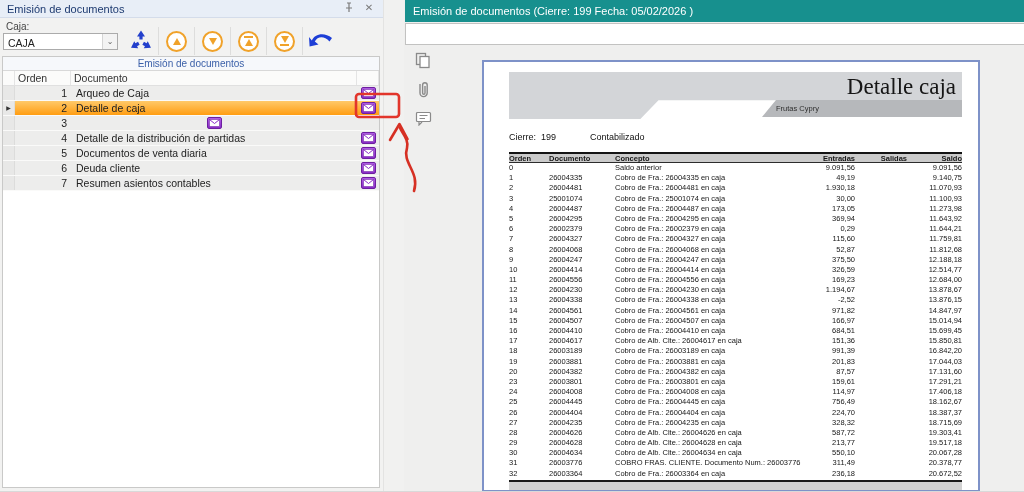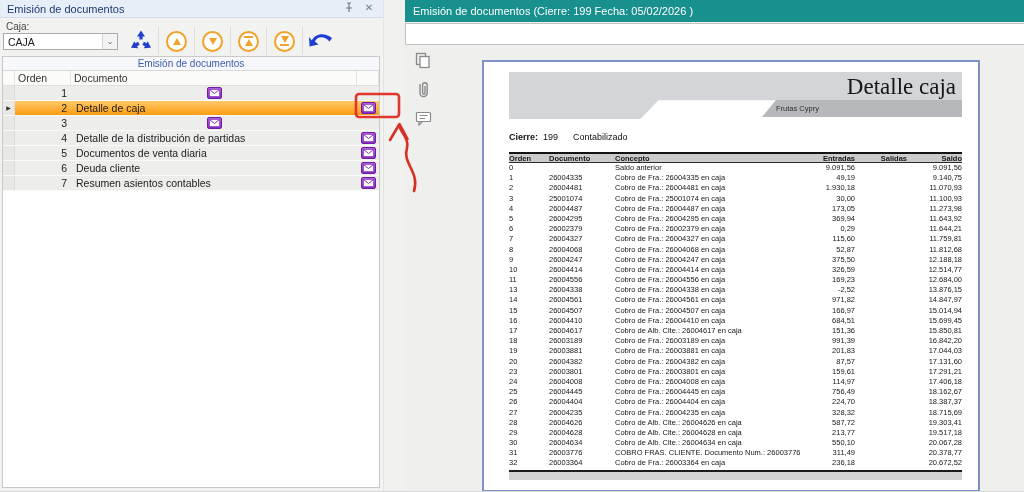--- a/index.html
+++ b/index.html
@@ -7,21 +7,21 @@
   #screen { position:relative; width:1024px; height:492px; background:#f1f1f0; overflow:hidden; border-bottom:1px solid #d9d9d9;}
 
   
   #left-panel { position:absolute; left:0; top:0; width:384px; height:492px; background:#f2f2f1; border-right:1px solid #e3e3e2; }
   .panel-titlebar { position:absolute; left:0; top:0; width:100%; height:18px; background:#e8eef7; border-bottom:1px solid #d4dcea; display:flex; align-items:center; }
   .panel-title { font-size:11px; color:#1d3a70; padding-left:7px; }
   .titlebar-btns { position:absolute; right:8px; top:2px; display:flex; gap:8px; }
   .tb-ico { width:12px; height:12px; color:#7a7a7a; font-size:10px; line-height:12px; text-align:center; cursor:pointer; }
 
   .caja-label { position:absolute; left:6px; top:21px; font-size:10px; color:#444; }
-  .combo { position:absolute; left:3px; top:33px; width:115px; height:17px; background:#fff; border:1px solid #ababab; display:flex; }
+  .combo { position:absolute; left:3px; top:33px; width:115px; height:17px; background:#fff; border:1px solid #ababab; display:flex;align-items:center; }
   .combo-value { flex:1; font-size:10.5px; color:#222; padding:2px 0 0 4px; }
   .combo-btn { width:15px; border-left:1px solid #d5d5d5; background:#f3f3f3; color:#666; font-size:8px; text-align:center; line-height:15px; }
 
   .toolbar { position:absolute; left:124px; top:26px; height:30px; display:flex; align-items:center; }
   .tool-btn { width:33px; height:30px; display:flex; align-items:center; justify-content:center; cursor:pointer; }
   .tool-sep { width:1px; height:28px; background:#dddddc; margin:0 1px; }
   .circle-ico { width:21px; height:21px; border:2.5px solid #f0a22a; border-radius:50%; display:flex; flex-direction:column; align-items:center; justify-content:center; gap:1px; background:#fff; }
   .tri-up { width:0; height:0; border-left:4.5px solid transparent; border-right:4.5px solid transparent; border-bottom:7px solid #f0a22a; }
   .tri-down { width:0; height:0; border-left:4.5px solid transparent; border-right:4.5px solid transparent; border-top:7px solid #f0a22a; }
   .hbar { width:9px; height:2.5px; background:#f0a22a; }
@@ -49,23 +49,23 @@
 
   
   .page { position:absolute; left:78px; top:60px; width:498px; height:432px; background:#fff; border:2px solid #7e92c8; }
   .band-light { position:absolute; left:25px; top:10px; width:453px; height:47px; background:#d3d5d8;
     clip-path:polygon(0 0,100% 0,100% 60%,33% 60%,29% 100%,0 100%); }
   .band-dark { position:absolute; left:278px; top:38px; width:200px; height:17px; background:#b6b8bb;
     clip-path:polygon(7% 0,100% 0,100% 100%,0 100%); }
   .report-title { position:absolute; right:22px; top:12px; font-family:"Liberation Serif", serif; font-size:23px; color:#161616; }
   .company { position:absolute; left:292px; top:42px; font-size:7.5px; color:#2e2e2e; }
   .cierre-line { position:absolute; left:25px; top:70px; font-size:9px; color:#111; }
-  .cierre-line b { font-weight:bold;text-align:center; }
+  .cierre-line b { font-weight:normal;text-align:center; }
   .cierre-val { margin-left:5px; }
-  .cierre-status { margin-left:15px; }
+  .cierre-status { margin-left:34px; }
 
   .rtable { position:absolute; left:25px; top:90px; width:453px; }
   .rhead, .rrow { display:grid; grid-template-columns:40px 66px 180px 60px 52px 55px; }
   .rhead { background:#cbcbcb; border-top:2px solid #141414; border-bottom:1px solid #2c2c2c; height:11px; font-weight:bold; }
   .rhead > div, .rrow > div { font-size:7.5px; color:#161616; line-height:10.2px; white-space:nowrap; overflow:visible; }
   .rhead > div { line-height:9px; }
   .col-r { text-align:right; }
   .rrow { height:10.2px; }
   .rfoot-line { height:2px; background:#1b1b1b; margin-top:1px; }
   .rfoot-band { height:8px; background:#d2d2d2; }
@@ -149,20 +149,21 @@
       <div class="grid-colheaders">
         <div></div>
         <div>Orden</div>
         <div>Documento</div>
         <div></div>
       </div>
       <div id="doc-grid-body">
           <div class="doc-row">
     <div class="marker"></div>
     <div class="orden">1</div>
+    <div class="doc">Arqueo de Caja</div>
     <div class="mailcell">
       <span class="mail-ico">
         <svg width="11" height="8" viewBox="0 0 11 8">
           <rect x="0.5" y="0.5" width="10" height="7" fill="#fff" stroke="#6d1fa0" stroke-width="0.5"></rect>
           <path d="M0.5 0.5 L5.5 4.5 L10.5 0.5" fill="none" stroke="#8a2bc8" stroke-width="1"></path>
         </svg>
       </span>
     </div>
   </div>
           <div class="doc-row sel">
@@ -381,20 +382,28 @@
   </div>
             <div class="rrow">
     <div>11</div>
     <div>26004556</div>
     <div>Cobro de Fra.: 26004556 en caja</div>
     <div class="col-r">169,23</div>
     <div class="col-r"></div>
     <div class="col-r">12.684,00</div>
   </div>
             <div class="rrow">
+    <div>12</div>
+    <div>26004230</div>
+    <div>Cobro de Fra.: 26004230 en caja</div>
+    <div class="col-r">1.194,67</div>
+    <div class="col-r"></div>
+    <div class="col-r">13.878,67</div>
+  </div>
+            <div class="rrow">
     <div>13</div>
     <div>26004338</div>
     <div>Cobro de Fra.: 26004338 en caja</div>
     <div class="col-r">-2,52</div>
     <div class="col-r"></div>
     <div class="col-r">13.876,15</div>
   </div>
             <div class="rrow">
     <div>14</div>
     <div>26004561</div>

